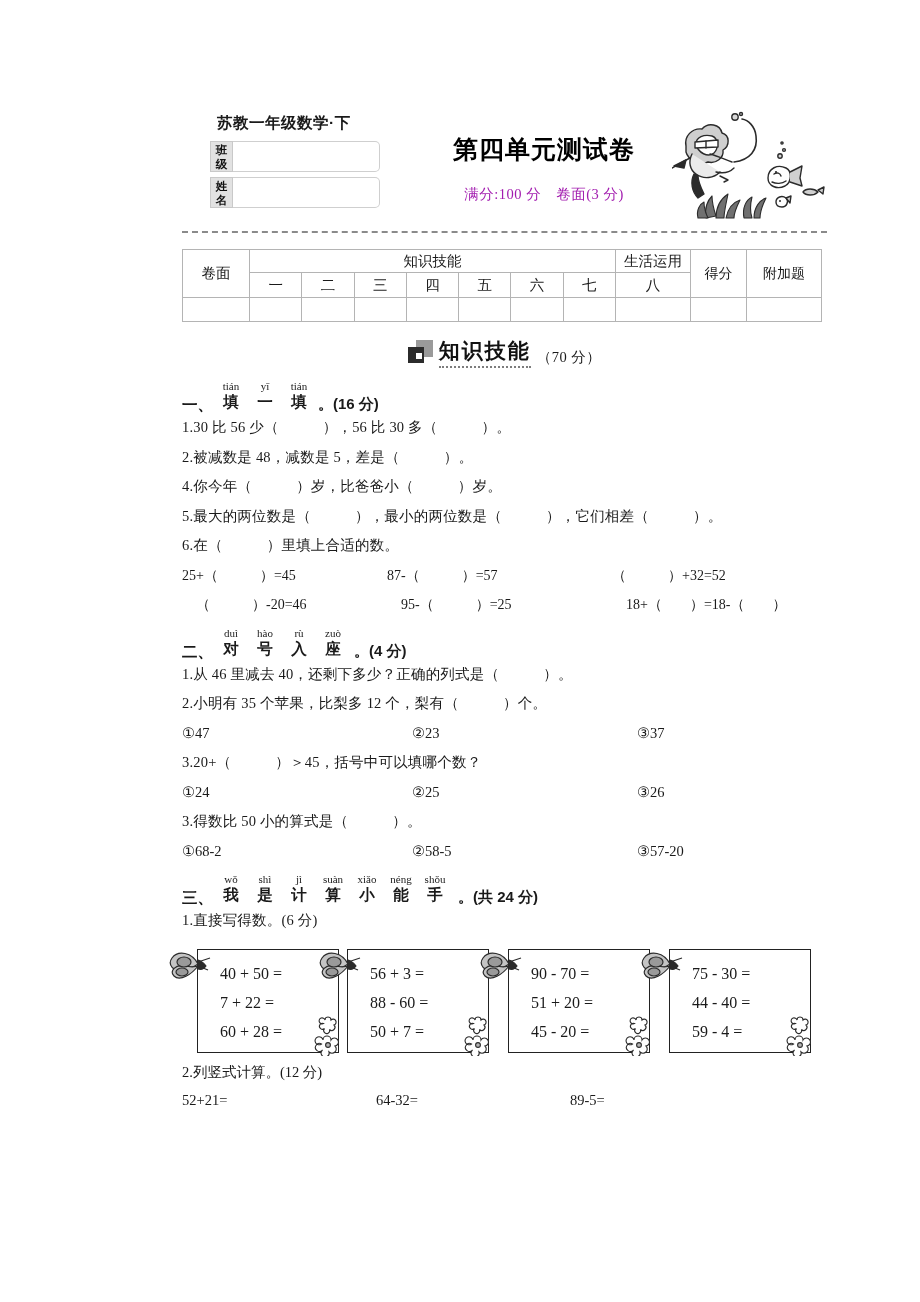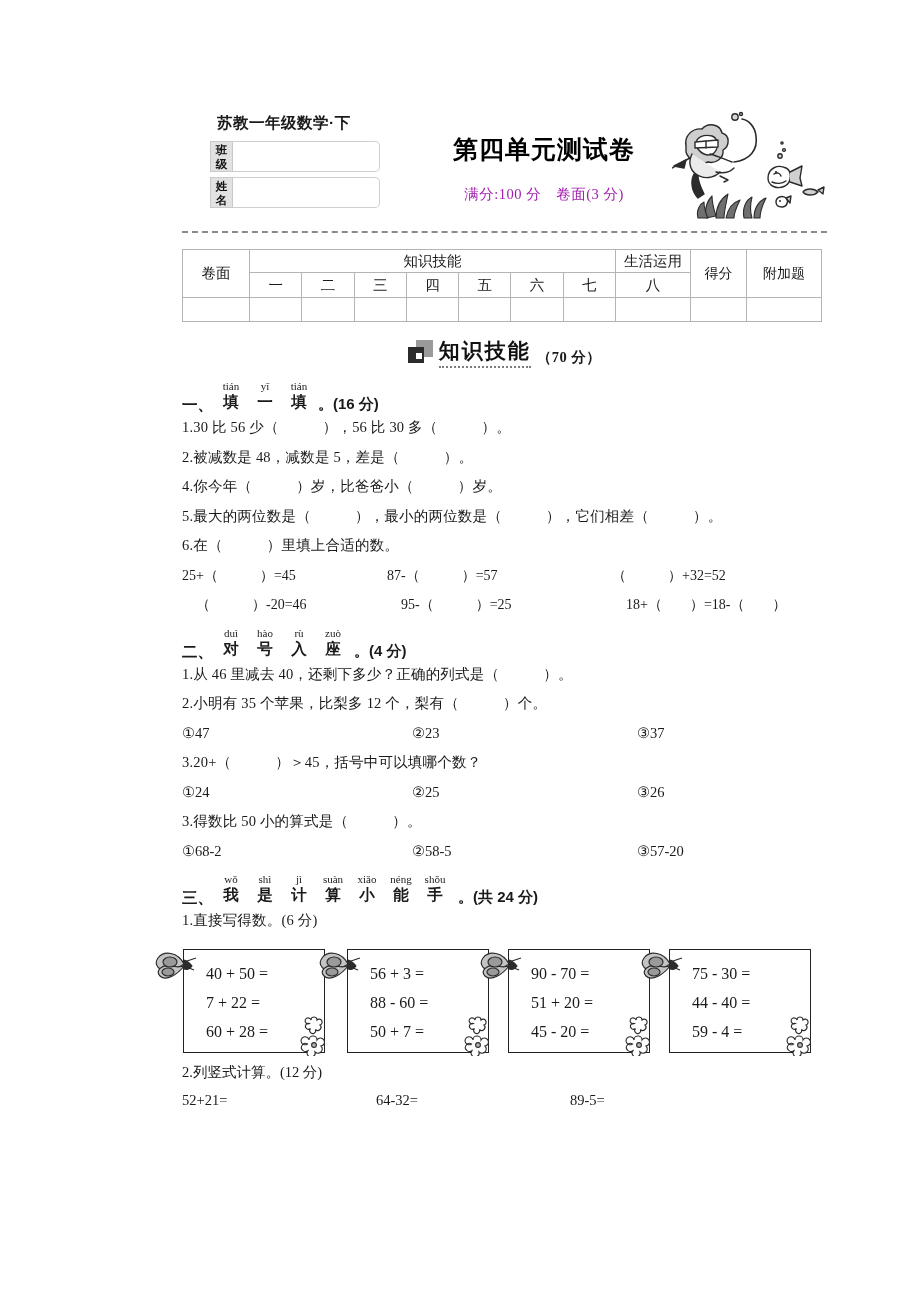--- a/index.html
+++ b/index.html
@@ -170,21 +170,20 @@
     font-size: 21px;
     letter-spacing: 2px;
     color: #111;
     border-bottom: 2px dotted #7d7d7d;
     padding-bottom: 1px;
   }
   .banner-pts {
     font-size: 14.5px;
     margin-bottom: 1px;
     letter-spacing: 0.5px;
-    font-weight: bold;
   }
 
   
   .content {
     position: absolute;
     left: 140px; top: 378px;
     width: 645px;
     font-size: 14.5px;
   }
 
@@ -564,21 +563,21 @@
           <span class="hz">手</span>
         </span>
       </span>
       <span class="tail" style="left:276px">。(共 24 分)</span>
     </div>
 
     <p class="q-line">1.直接写得数。(6 分)</p>
 
     <div class="calcboxes">
 
-      <div class="calcbox" style="left:1px">
+      <div class="calcbox" style="left:15px">
         <svg class="butterfly" viewBox="0 0 54 48">
           <g stroke="#2b2b2b" stroke-width="1.2" fill="#c4c4c4">
             <path d="M30 22 C 24 10, 10 8, 4 16 C -1 23, 6 30, 14 28 C 20 27, 26 25, 30 22 Z"></path>
             <path d="M30 24 C 24 32, 12 40, 6 34 C 1 29, 8 22, 16 24 C 22 25, 27 25, 30 24 Z"></path>
             <ellipse cx="16" cy="20" rx="7" ry="5" fill="#9a9a9a"></ellipse>
             <ellipse cx="14" cy="30" rx="6" ry="4" fill="#9a9a9a"></ellipse>
             <path d="M30 20 L42 16" fill="none"></path>
             <path d="M30 24 L40 28" fill="none"></path>
             <path d="M30 18 C 33 19, 36 21, 38 24 C 36 27, 33 28, 30 27 Z" fill="#2b2b2b"></path>
           </g>

